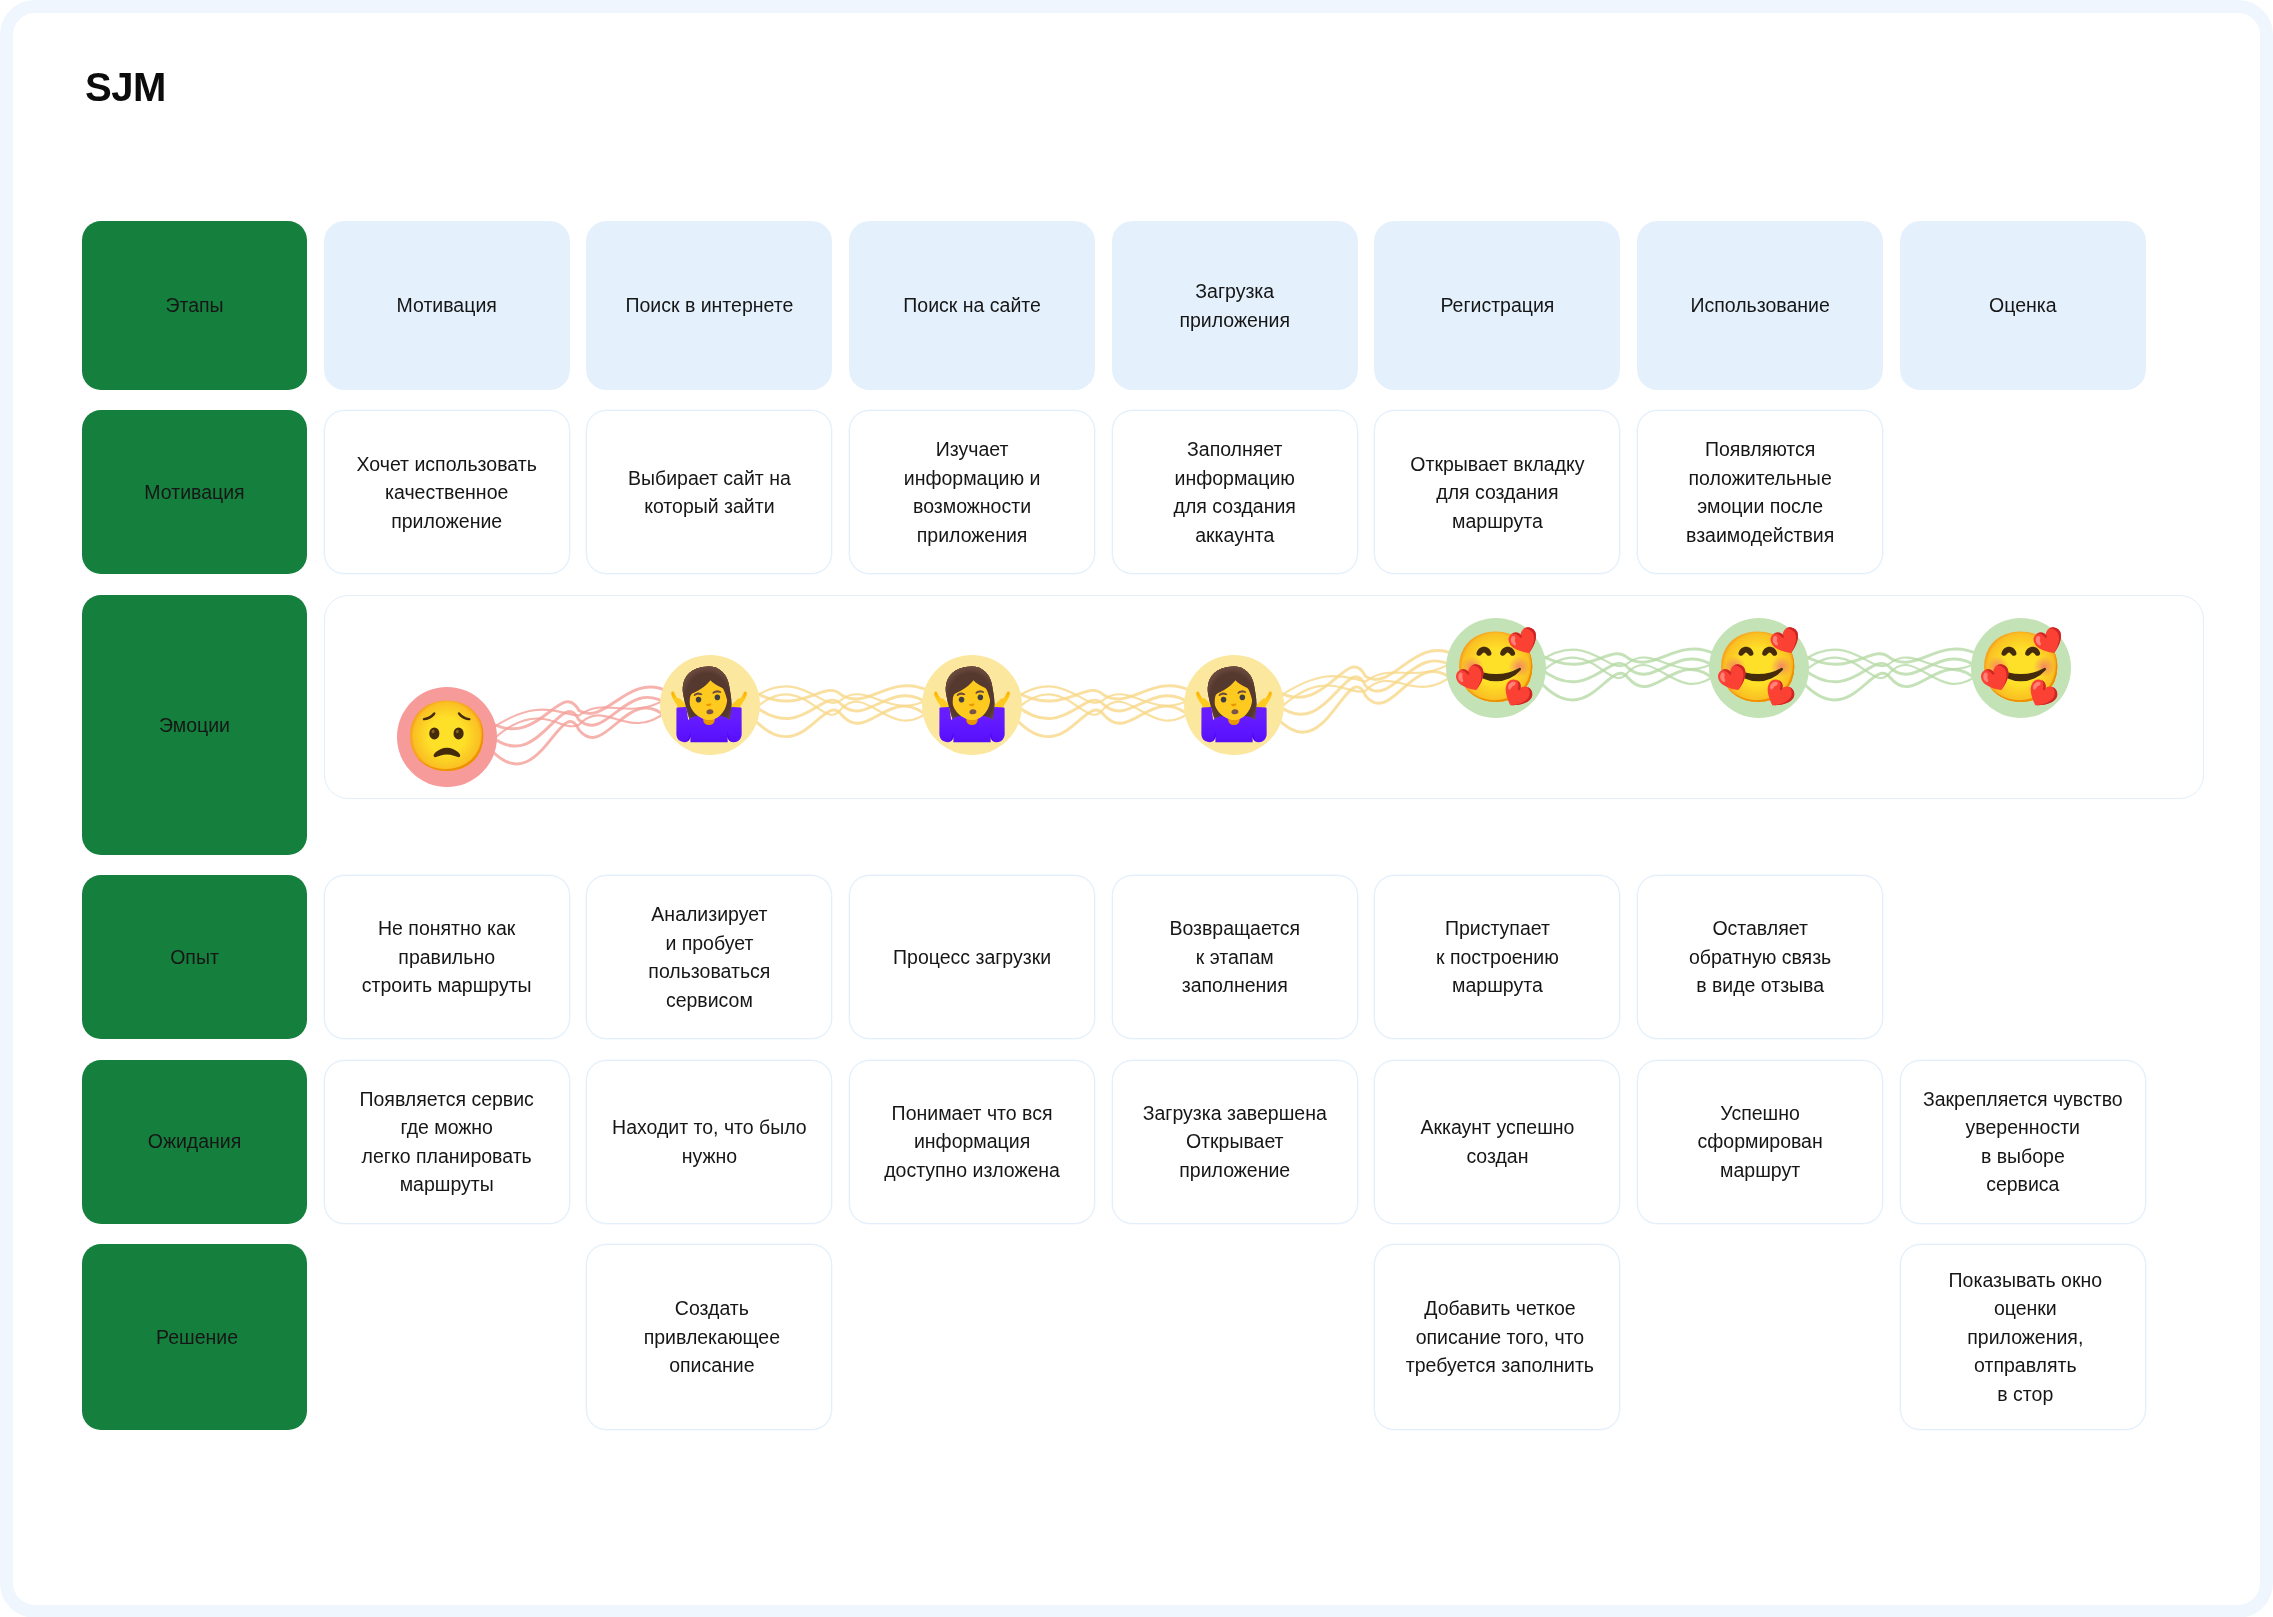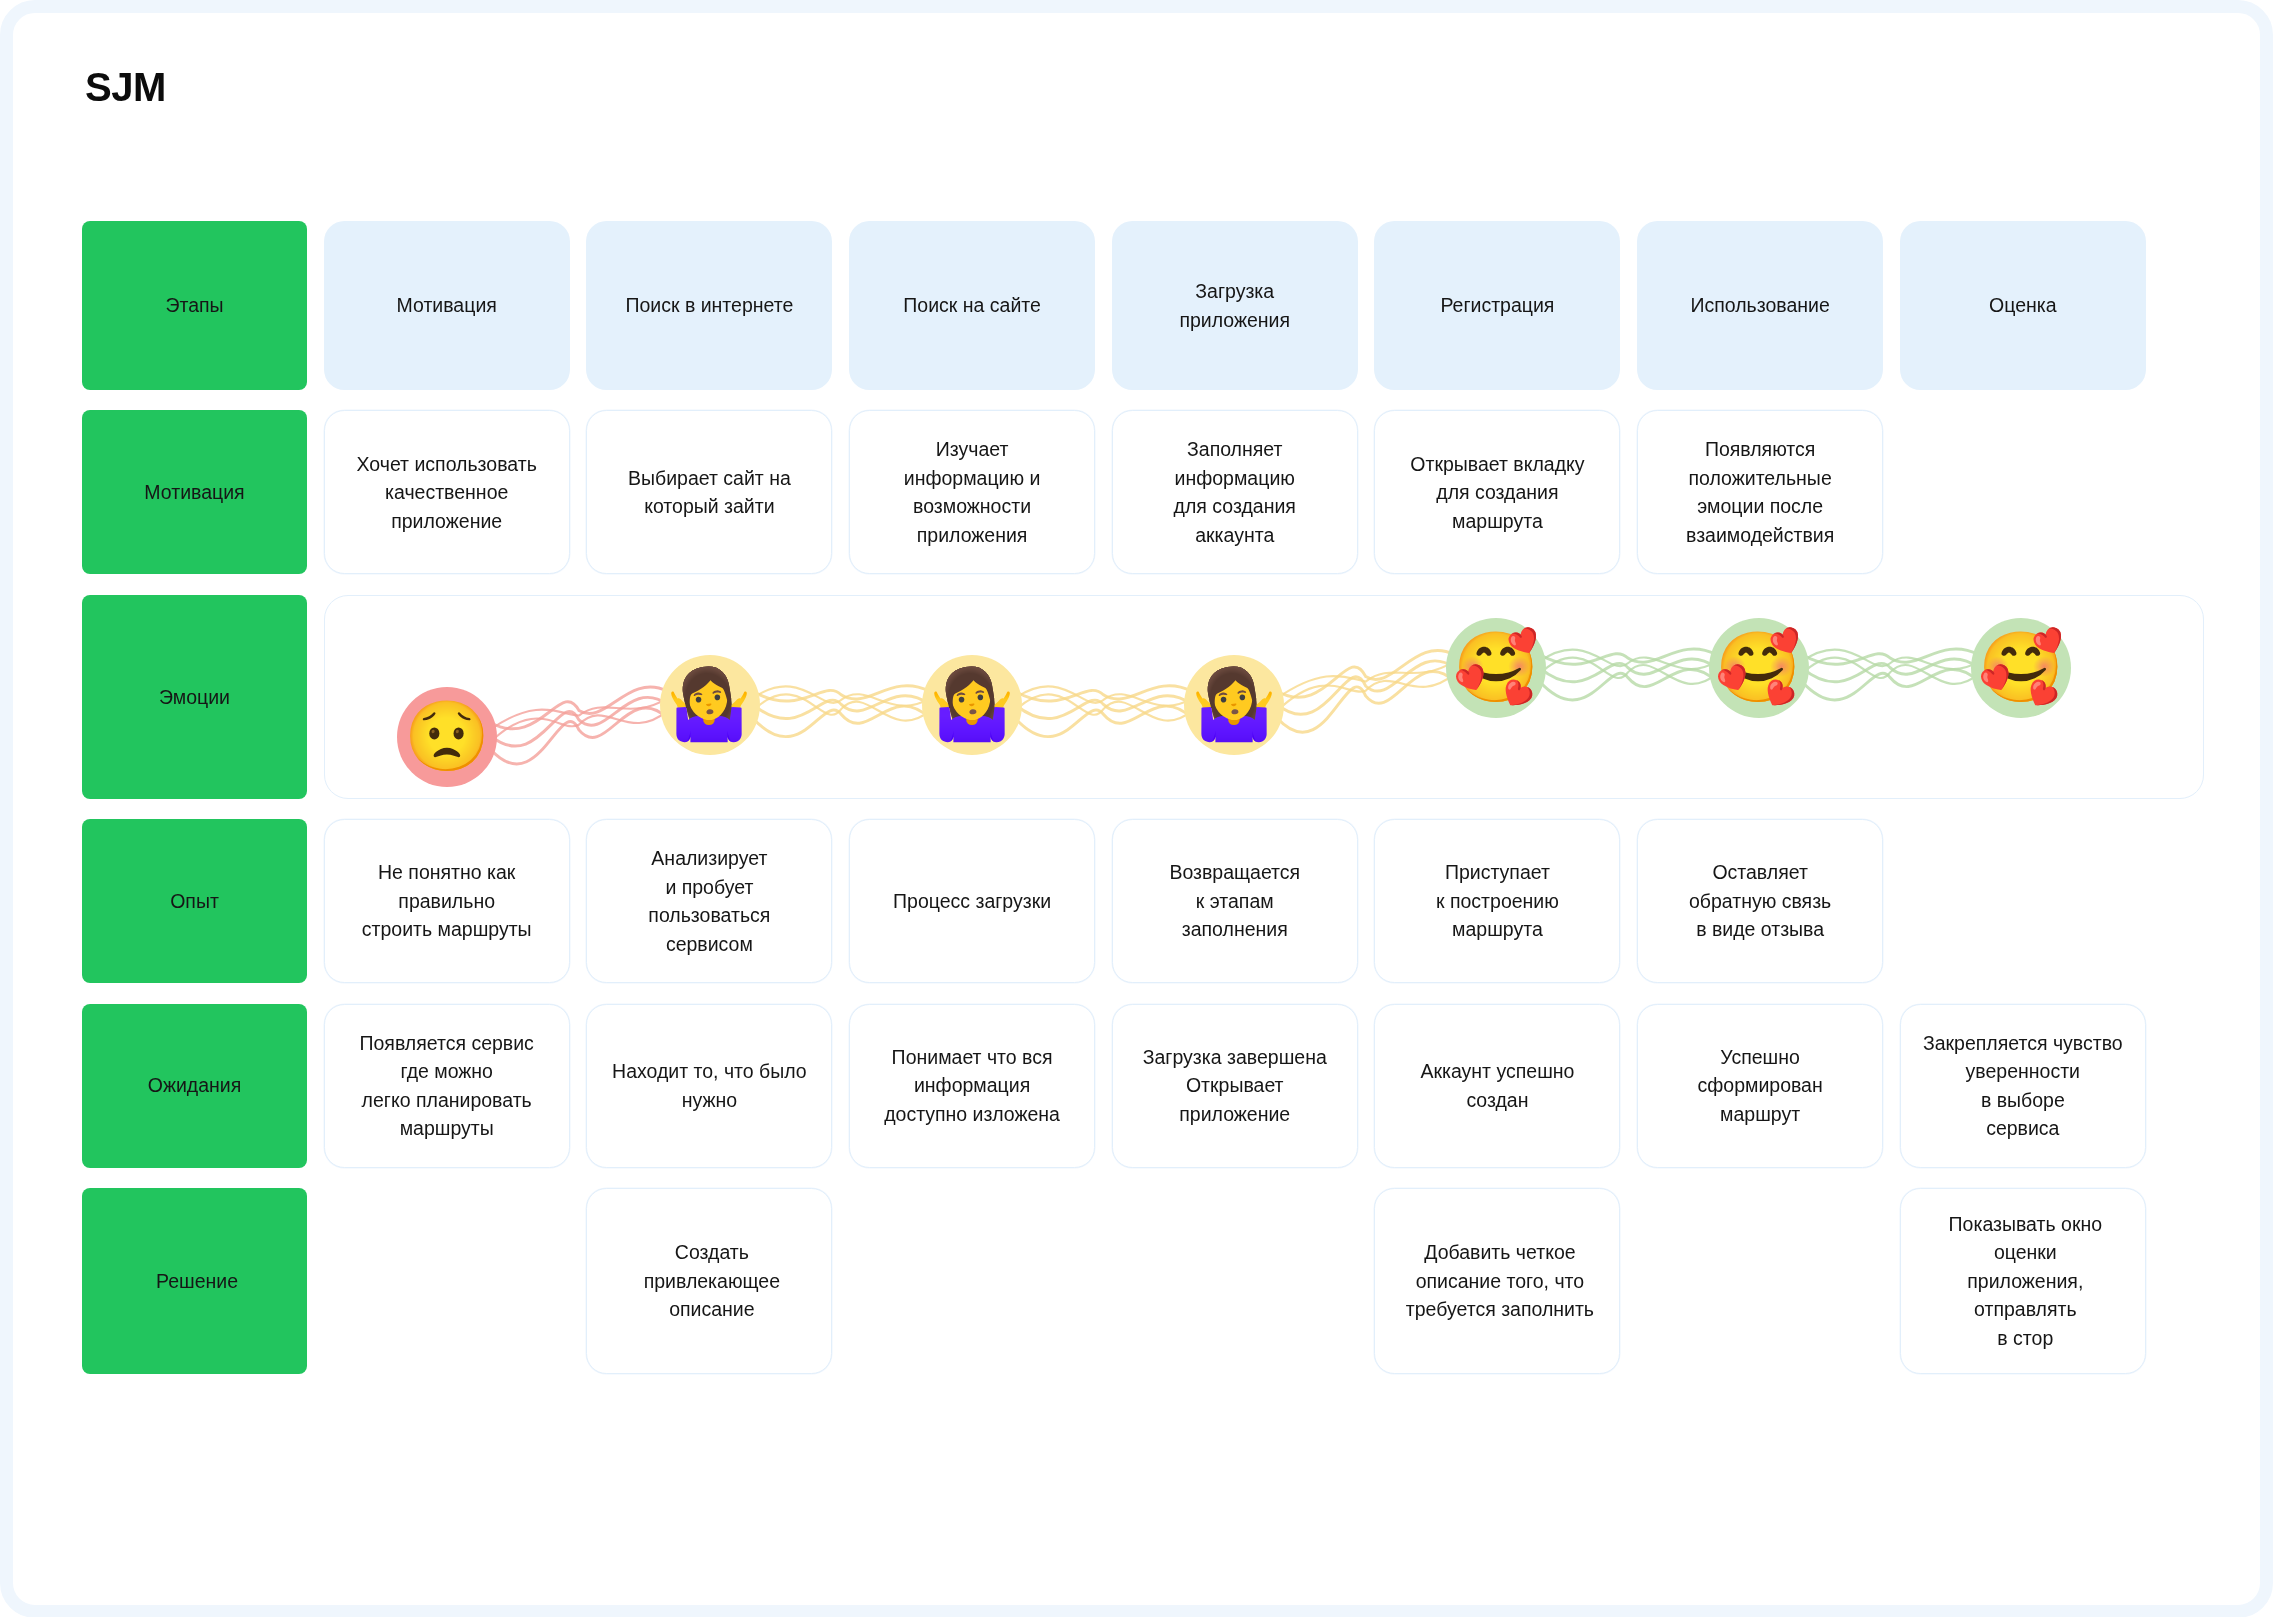--- a/index.html
+++ b/index.html
@@ -65,44 +65,44 @@
     justify-content: center;
     text-align: center;
     padding: 13px 15px;
     font-size: 19.5px;
     line-height: 1.46;
     color: #161616;
   }
 
   
   .cell.label {
-    background: #22c55e;
+    background: #15803d;
     width: 225px;
-    border-radius: 8px;
+    border-radius: 19px;
   }
 
   
   .cell.card {
     background: #ffffff;
     border: 1.4px solid #e2effb;
     box-shadow: 0 0 0 0.5px rgba(226,239,251,0.6);
   }
 
   .cell.empty {
     background: transparent;
     border: none;
     box-shadow: none;
   }
 
   
   .row-stages  .cell { height: 169px; }
   .row-stages  .cell.card { background: #e4f1fc; border: none; box-shadow: none; }
 
   .row-activities .cell { height: 164px; }
-  .row-emotions   .cell { height: 204px; }
+  .row-emotions   .cell { height: 260px; }
   .row-experience .cell { height: 164px; }
   .row-expect     .cell { height: 164px; }
   .row-solution   .cell { height: 186px; padding-left: 20px; }
 
   
   .emotion-band {
     flex: 1 1 auto;
     height: 204px;
     background: #ffffff;
     border: 1.4px solid #e2effb;

